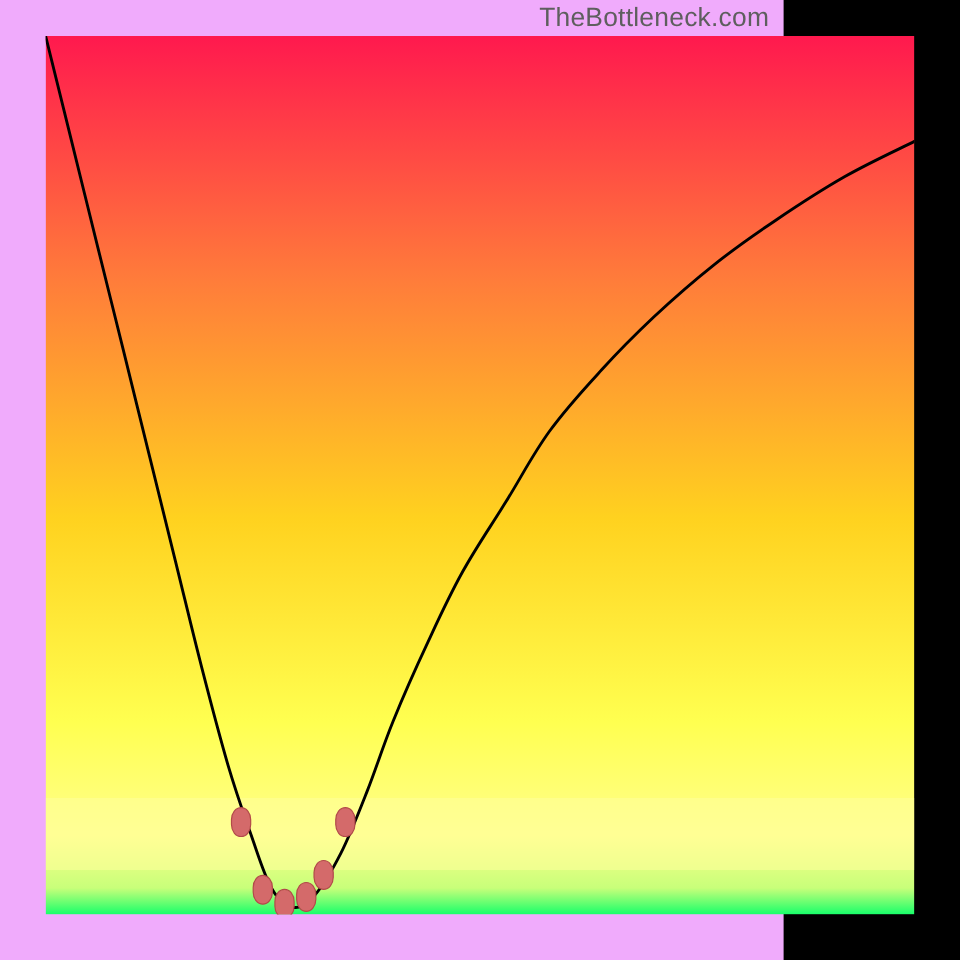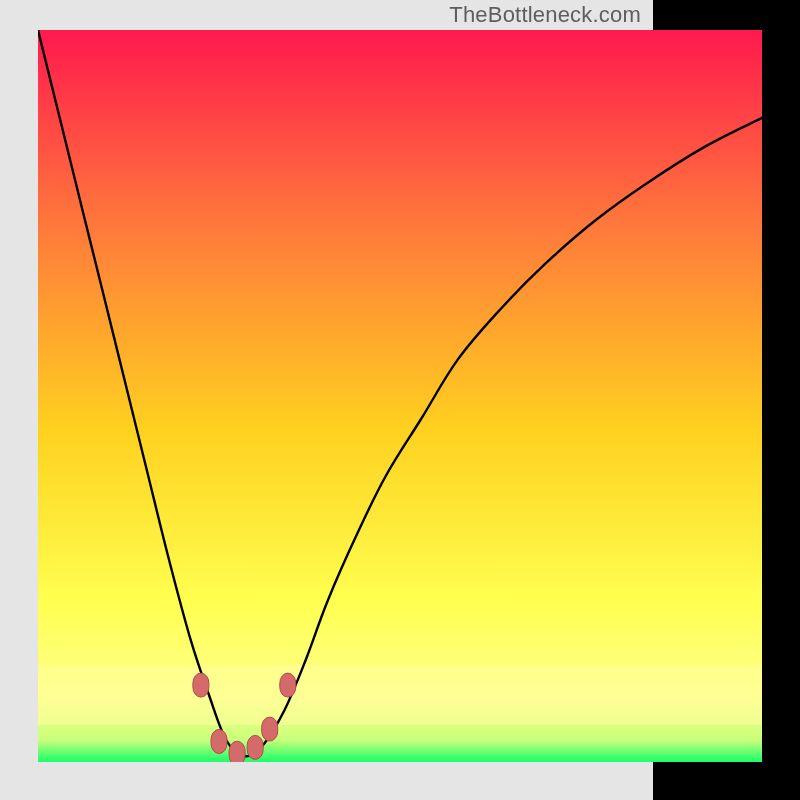--- a/index.html
+++ b/index.html
@@ -10,21 +10,21 @@
     background: #000;
     overflow: hidden;
     font-family: Arial, Helvetica, sans-serif;
   }
   .frame {
     position: absolute;
     left: 0;
     top: 0;
     width: 653px;
     height: 800px;
-    background: #e5e5e5;
+    background: #f0abfc;
   }
   .watermark {
     position: absolute;
     top: 2px;
     right: 12px;
     color: #5e5e5e;
     font-size: 22px;
     font-weight: 500;
     letter-spacing: 0.2px;
     user-select: none;

